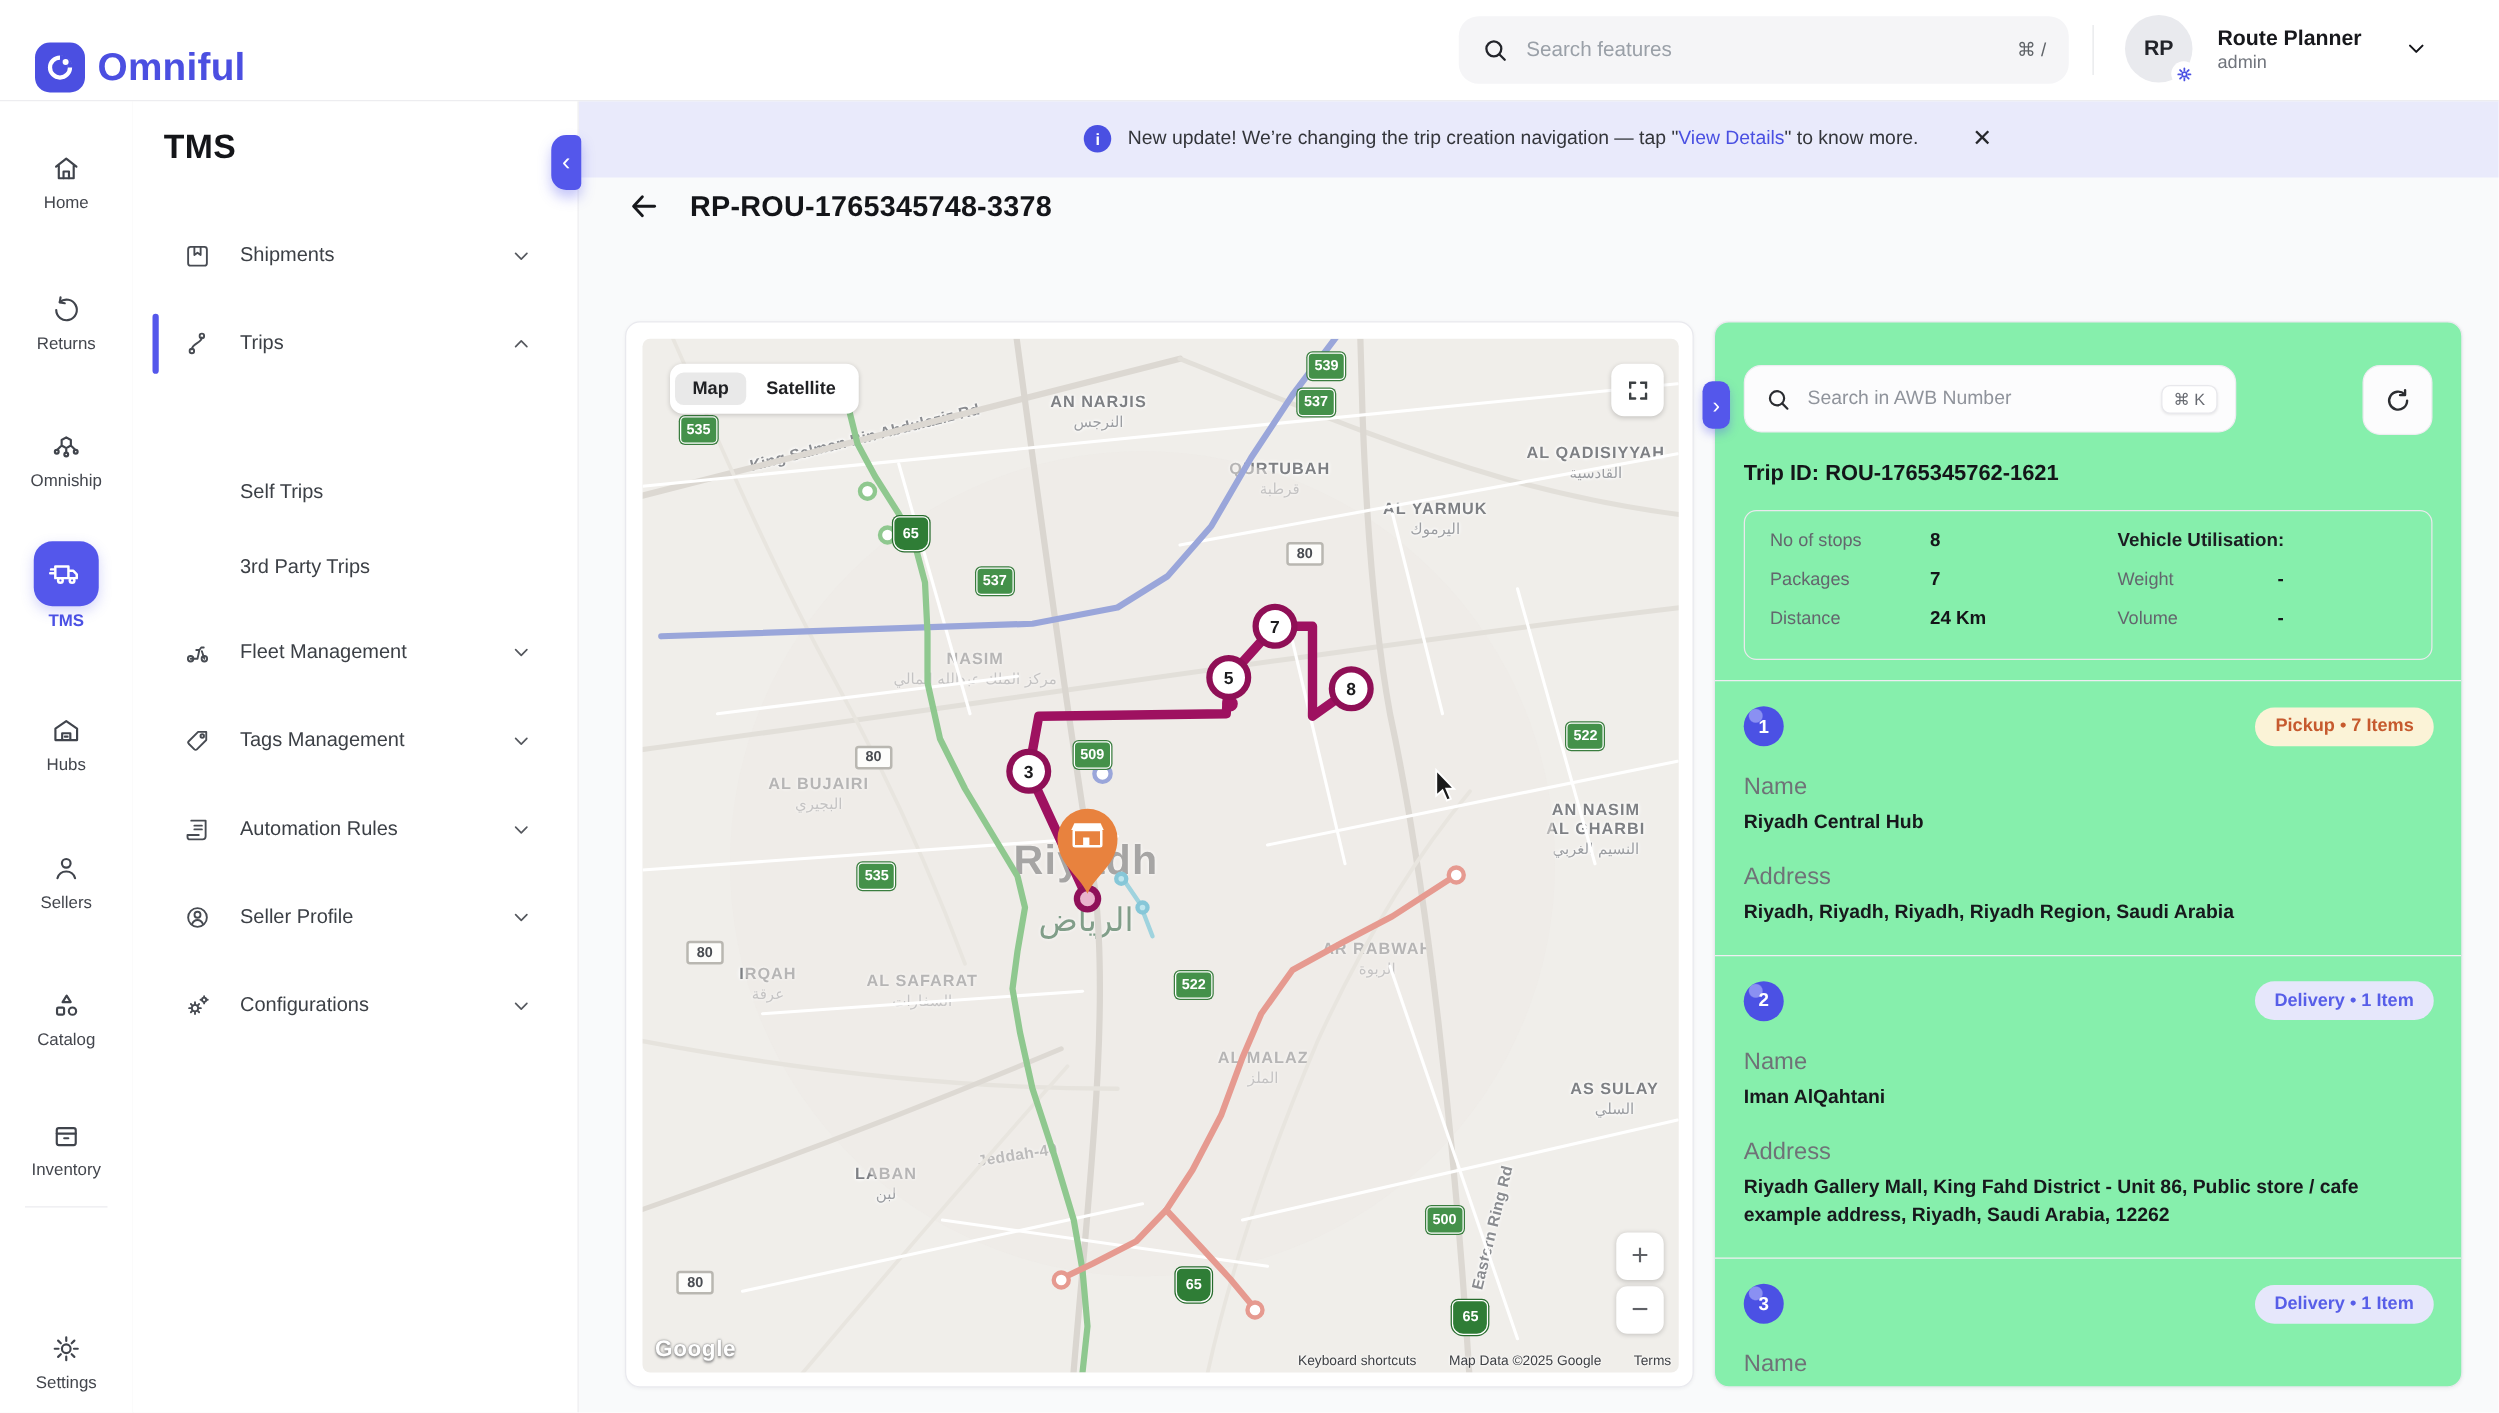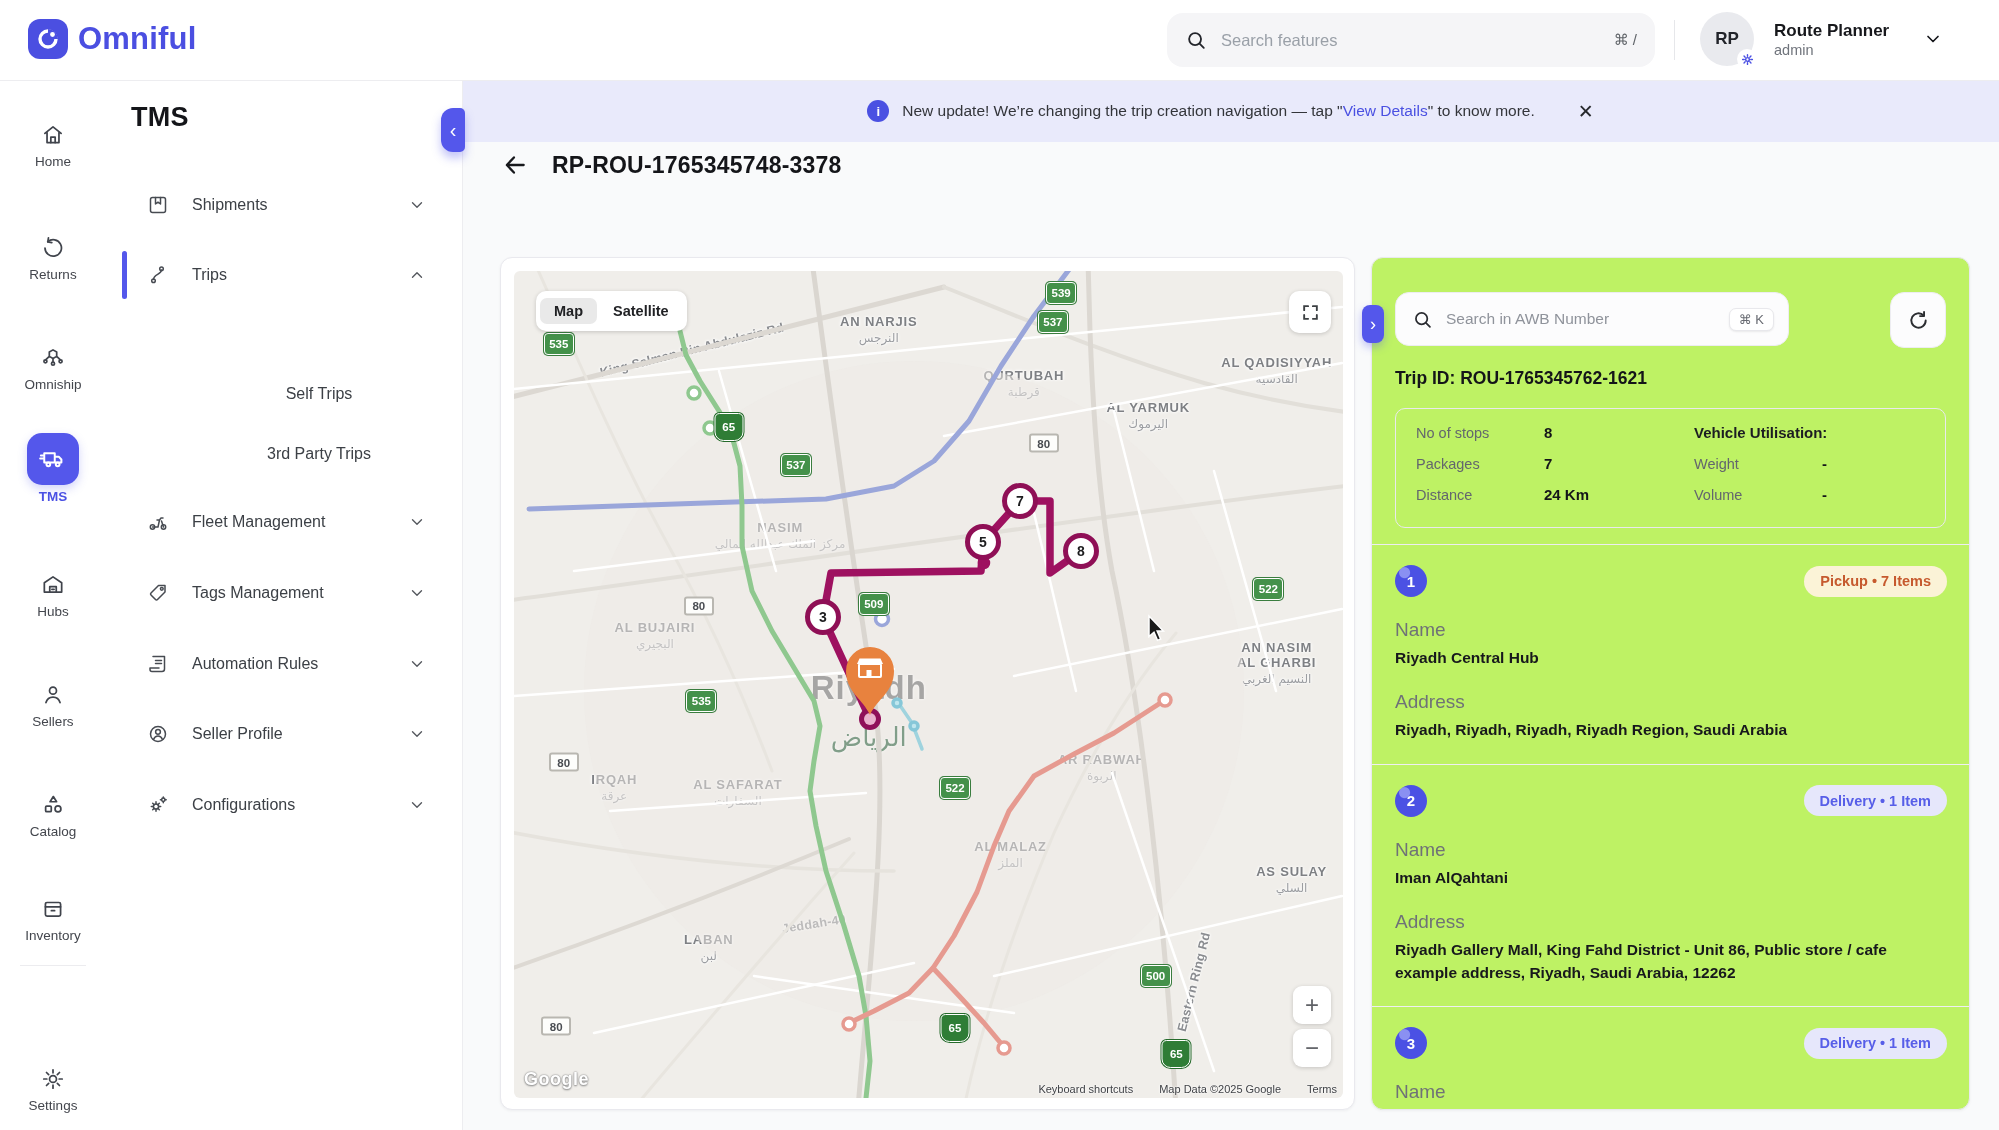--- a/index.html
+++ b/index.html
@@ -2,21 +2,21 @@
 <html><head>
 <meta charset="utf-8">
 <style>
   html,body{margin:0;padding:0;}
   body{width:1999px;height:1130px;position:relative;overflow:hidden;background:#fff;
        font-family:"Liberation Sans",sans-serif;color:#17181c;}
   svg{display:block}
   
   .header{position:absolute;left:0;top:0;width:1999px;height:80px;background:#fff;
           border-bottom:1px solid #ededf0;z-index:30;}
-  .logo{position:absolute;left:28px;top:19px;display:flex;align-items:center;gap:10px;cursor:pointer;}
+  .logo{position:absolute;left:28px;top:34px;display:flex;align-items:center;gap:10px;cursor:pointer;}
   .logo-mark{width:40px;height:40px;border-radius:12px;background:#4b4fe1;display:flex;align-items:center;justify-content:center;}
   .logo-text{font-size:31px;font-weight:800;color:#4b4fe1;letter-spacing:.2px;}
   .hsearch{position:absolute;left:1167px;top:13px;width:488px;height:54px;background:#f5f5f7;
            border-radius:16px;display:flex;align-items:center;padding:0 18px;box-sizing:border-box;gap:12px;}
   .hsearch input{flex:1;border:none;outline:none;background:transparent;font-size:16.5px;color:#33363c;font-family:inherit;}
   .hsearch input::placeholder{color:#9aa0a8;}
   .hshort{font-size:15px;color:#5f6368;white-space:nowrap;}
   .hdivider{position:absolute;left:1674px;top:20px;width:1px;height:40px;background:#e6e7ea;}
   .profile{position:absolute;left:1700px;top:12px;display:flex;align-items:center;gap:20px;cursor:pointer;}
   .avatar{position:relative;width:54px;height:54px;border-radius:50%;background:#e9eaee;display:flex;align-items:center;justify-content:center;
@@ -42,21 +42,21 @@
                  color:#fff;display:flex;align-items:center;justify-content:center;font-size:20px;cursor:pointer;
                  box-shadow:0 6px 10px rgba(84,87,235,.35);z-index:40;}
   .mrow{position:absolute;left:16px;width:324px;height:44px;display:flex;align-items:center;cursor:pointer;border-radius:12px;}
   .mrow .mic{width:24px;height:24px;margin-left:24px;stroke:#474b52;stroke-width:1.5;fill:none;stroke-linecap:round;stroke-linejoin:round;flex:none;}
   .mlabel{font-size:16px;color:#3c4046;margin-left:22px;flex:1;}
   .mchev{width:18px;height:18px;stroke:#55585e;stroke-width:1.8;fill:none;stroke-linecap:round;stroke-linejoin:round;margin-right:20px;}
   .active-bar{position:absolute;left:16px;width:5px;height:48px;border-radius:4px;background:#5457eb;}
   .create-pill{position:absolute;left:16px;width:323px;height:52px;background:#5457eb;border-radius:14px;display:flex;align-items:center;cursor:pointer;}
   .create-pill .mlabel{color:#fff;font-weight:600;margin-left:70px;}
   .subrow{position:absolute;left:16px;width:324px;height:44px;display:flex;align-items:center;cursor:pointer;}
-  .subrow .mlabel{margin-left:70px;text-align:center;}
+  .subrow .mlabel{margin-left:70px;}
   
   .content{position:absolute;left:462px;top:80px;right:0;bottom:0;background:#f9fafb;}
   .banner{position:absolute;left:0;top:0;right:0;height:62px;background:#e9eafb;display:flex;align-items:center;justify-content:center;gap:13px;}
   .binfo{width:22px;height:22px;border-radius:50%;background:#4a50e2;color:#fff;font-size:13px;font-weight:700;
          display:flex;align-items:center;justify-content:center;flex:none;}
   .btext{font-size:15.5px;color:#33353a;}
   .blink{color:#4a50e2;cursor:pointer;}
   .bclose{margin-left:30px;font-size:19px;color:#26282c;cursor:pointer;line-height:1;}
   .titlerow{position:absolute;left:38px;top:70px;display:flex;align-items:center;gap:22px;}
   .backbtn{width:30px;height:30px;cursor:pointer;display:flex;align-items:center;justify-content:center;}
@@ -89,21 +89,21 @@
   .zbtn{width:38px;height:38px;background:#fff;border-radius:9px;box-shadow:0 1px 4px rgba(0,0,0,.18);
         font-size:24px;color:#5f6166;display:flex;align-items:center;justify-content:center;cursor:pointer;line-height:1;}
   .gmlogo{position:absolute;left:10px;bottom:8px;font-size:18px;font-weight:700;letter-spacing:.5px;color:#fff;z-index:6;
           text-shadow:0 0 1px #8d8d8d,0 0 2px #9a9a9a,0 1px 2px #8d8d8d;}
   .attrib{position:absolute;right:6px;bottom:3px;display:flex;gap:26px;font-size:11px;color:#3f4145;z-index:6;
           text-shadow:0 0 2px #fff,0 0 3px #fff;}
   .attrib span{cursor:default;}
   .attrib .click{cursor:pointer;}
   
   .panel{position:absolute;left:909px;top:177px;width:599px;height:853px;}
-  .panel-card{position:absolute;inset:0;background:#bef264;border:1px solid #e9e9ee;border-radius:12px;overflow:hidden;
+  .panel-card{position:absolute;inset:0;background:#86efac;border:1px solid #e9e9ee;border-radius:12px;overflow:hidden;
               box-shadow:0 1px 3px rgba(16,24,40,.05);}
   .panel-chip{position:absolute;left:-9px;top:48px;width:22px;height:38px;background:#5457eb;border-radius:8px;color:#fff;
               display:flex;align-items:center;justify-content:center;font-size:18px;cursor:pointer;z-index:5;
               box-shadow:0 4px 8px rgba(84,87,235,.35);}
   .awb{position:absolute;left:23px;top:34px;width:394px;height:54px;background:#fcfcfd;border:1px solid #ededf1;
        border-radius:14px;display:flex;align-items:center;padding:0 14px 0 16px;box-sizing:border-box;gap:11px;}
   .awb input{flex:1;border:none;outline:none;background:transparent;font-size:15.5px;color:#33363c;font-family:inherit;min-width:0;}
   .awb input::placeholder{color:#8f939b;}
   .kbadge{background:#fff;border:1px solid #e8e8ec;border-radius:7px;box-shadow:0 1px 2px rgba(0,0,0,.08);
           padding:3px 9px;font-size:13px;color:#686b72;white-space:nowrap;}

